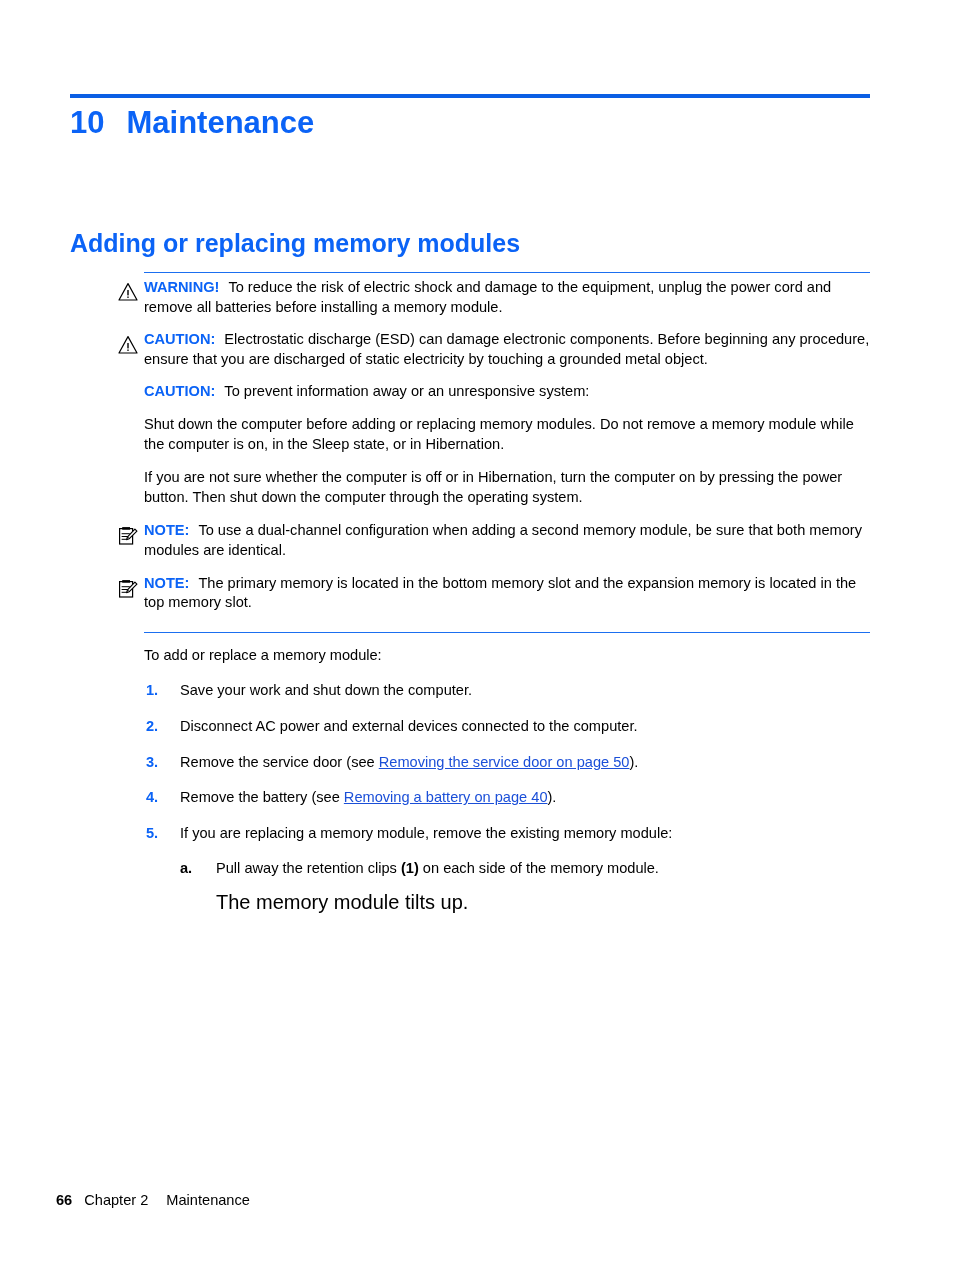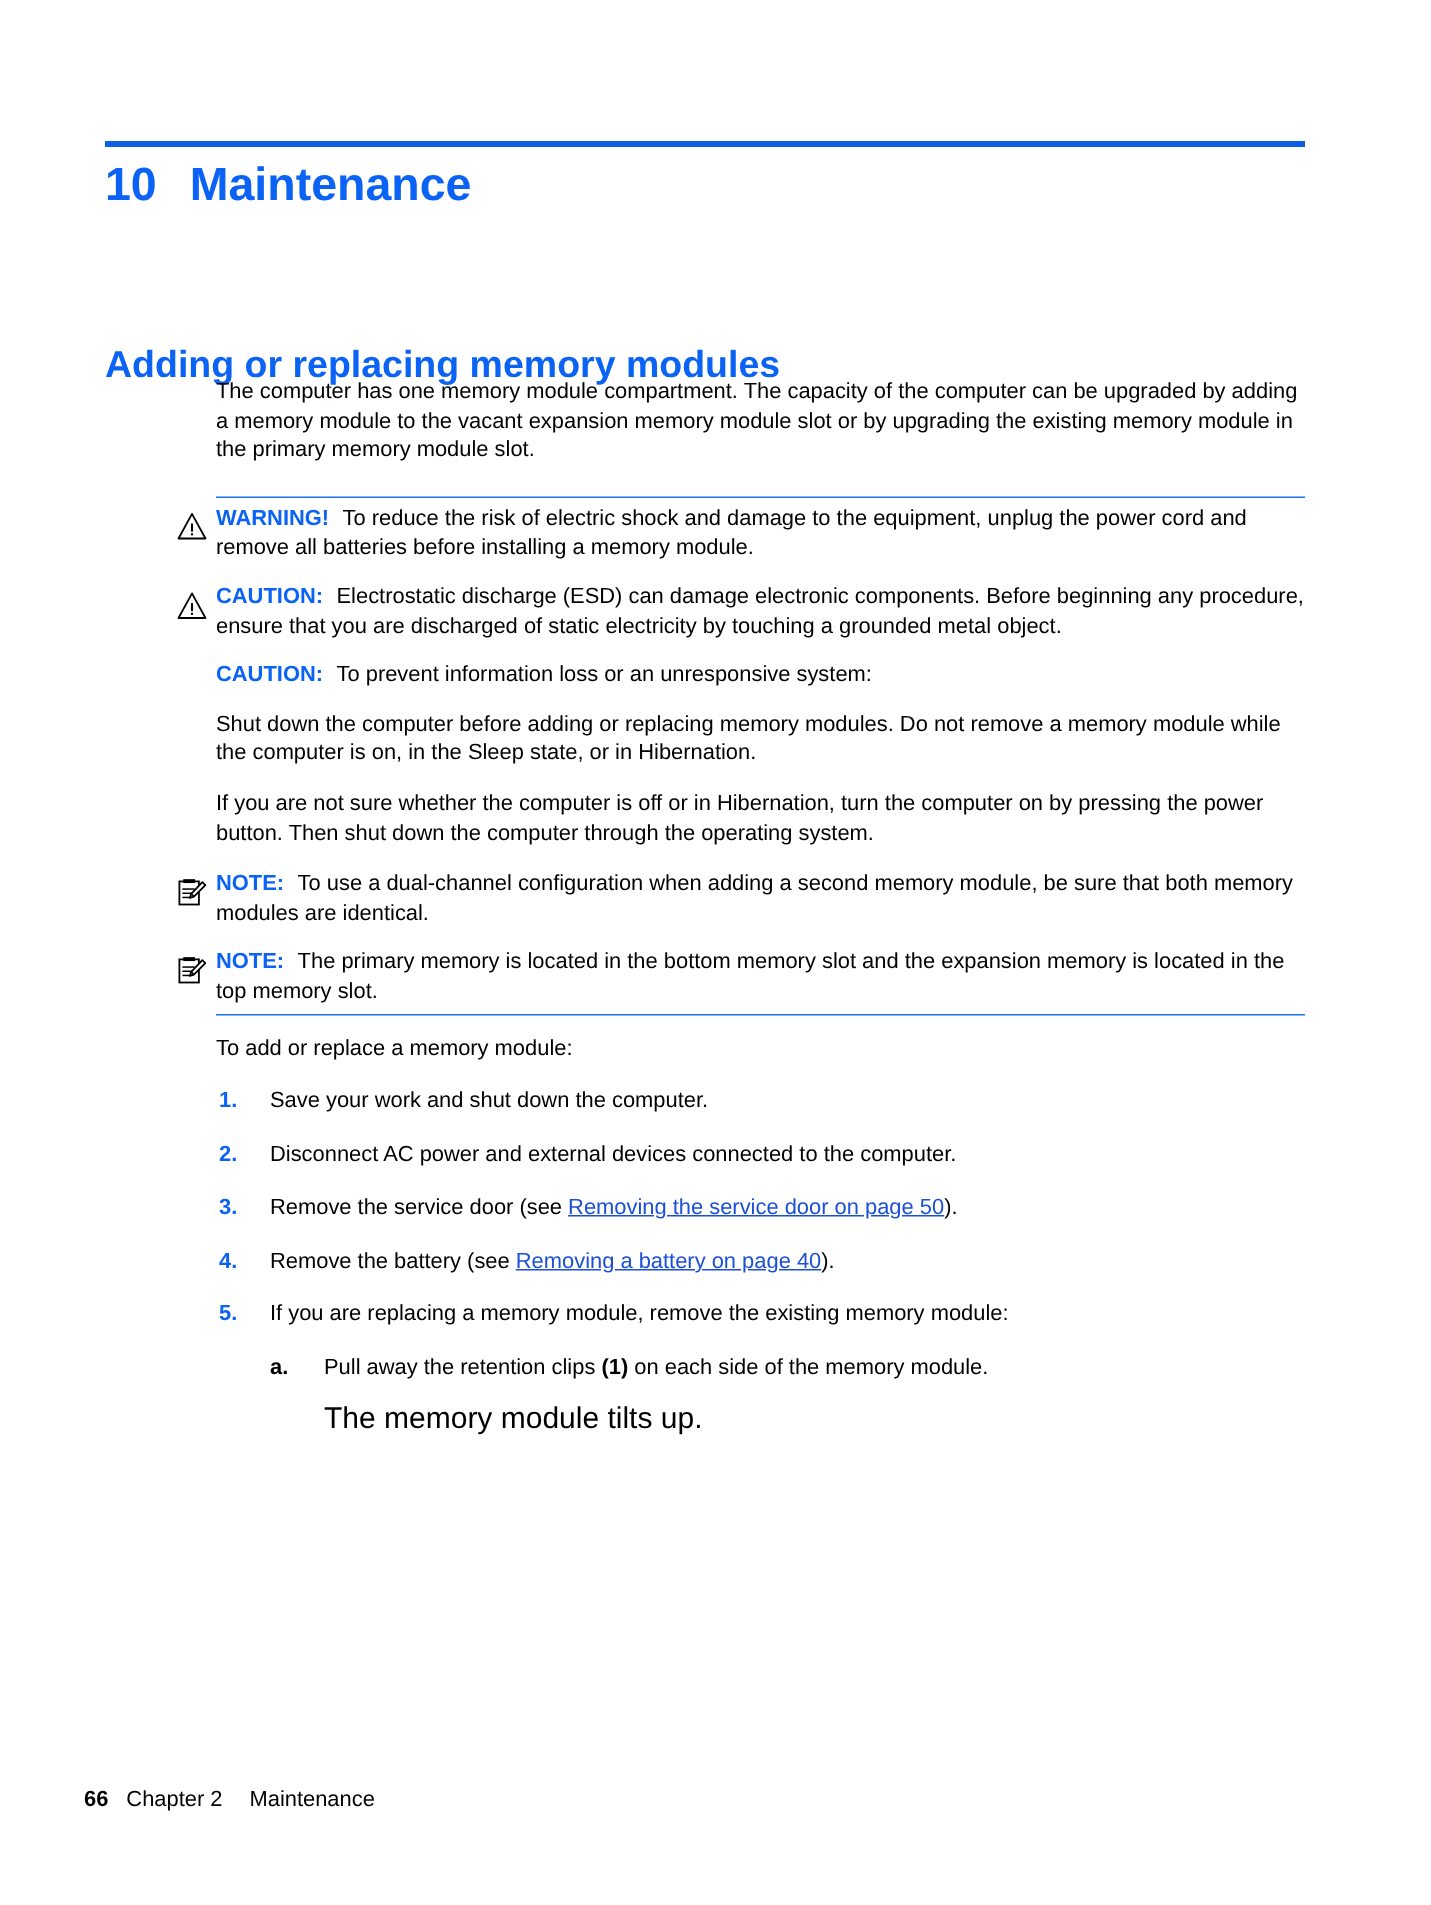--- a/index.html
+++ b/index.html
@@ -79,21 +79,21 @@
     padding-left: 0px;
     margin: 0 0 13px 0;
   }
   .admon.bordered-top {
     border-top: 1.5px solid #1b6ff0;
     padding-top: 5px;
     margin-top: 20px;
   }
   .admon.bordered-bottom {
     border-bottom: 1.5px solid #1b6ff0;
-    padding-bottom: 4px;
+    padding-bottom: 19px;
   }
   .admon .admon-body {
     font-size: 14.6px;
     line-height: 19.6px;
   }
   .admon .label {
     color: #0b63f6;
     font-weight: bold;
     margin-right: 9px;
   }
@@ -186,21 +186,20 @@
   <div class="chapter-rule"></div>
 
   <div class="chapter-title">
     <span class="chapter-num">10</span><span>Maintenance</span>
   </div>
 
   <h2 class="section-title">Adding or replacing memory modules</h2>
 
   <div class="content">
 
-    <p class="body intro-block">The computer has one memory module compartment. The capacity of the computer can be upgraded by adding a memory module to the vacant expansion memory module slot or by upgrading the existing memory module in the primary memory module slot.</p>
 
     <div class="admon bordered-top">
       <span class="admon-icon">
         <svg viewBox="0 0 20 20" width="20" height="20" aria-hidden="true">
           <path d="M10 1.6 L19 18 L1 18 Z" fill="none" stroke="#000000" stroke-width="1.2" stroke-linejoin="round"></path>
           <rect x="9.3" y="8" width="1.4" height="5.4" fill="#000000"></rect>
           <rect x="9.3" y="14.5" width="1.4" height="1.4" fill="#000000"></rect>
         </svg>
       </span>
       <div class="admon-body">
@@ -216,21 +215,21 @@
           <rect x="9.3" y="14.5" width="1.4" height="1.4" fill="#000000"></rect>
         </svg>
       </span>
       <div class="admon-body">
         <span class="label">CAUTION:</span><span>Electrostatic discharge (ESD) can damage electronic components. Before beginning any procedure, ensure that you are discharged of static electricity by touching a grounded metal object.</span>
       </div>
     </div>
 
     <div class="admon noicon">
       <div class="admon-body">
-        <span class="label">CAUTION:</span><span>To prevent information loss or an unresponsive system:</span>
+        <span class="label">CAUTION:</span><span>To prevent information away or an unresponsive system:</span>
       </div>
     </div>
 
     <p class="body">Shut down the computer before adding or replacing memory modules. Do not remove a memory module while the computer is on, in the Sleep state, or in Hibernation.</p>
     <p class="body">If you are not sure whether the computer is off or in Hibernation, turn the computer on by pressing the power button. Then shut down the computer through the operating system.</p>
 
     <div class="admon">
       <span class="admon-icon">
         <svg viewBox="0 0 20 20" width="20" height="20" aria-hidden="true">
           <rect x="1.6" y="2.6" width="13" height="15.4" fill="#ffffff" stroke="#000000" stroke-width="1.2"></rect>

